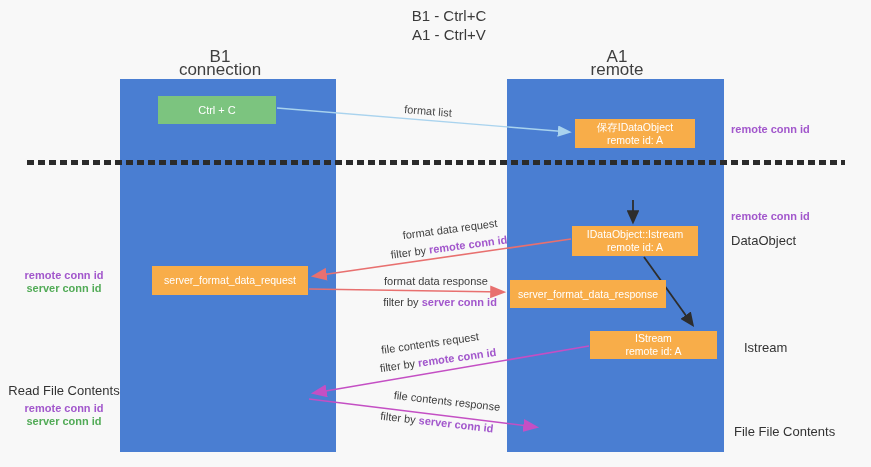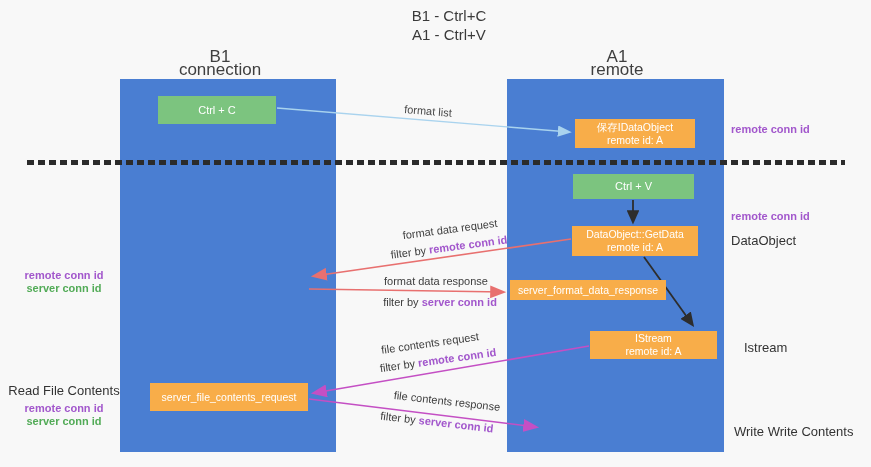--- a/index.html
+++ b/index.html
@@ -109,36 +109,33 @@
     <line x1="309" y1="399" x2="536" y2="427" class="st-mag" marker-end="url(#mh-mag)"></line>
   </svg>
 
   <div class="abs node green" style="left:158px;top:96px;width:118px;height:28px;">
     <div>Ctrl + C</div>
   </div>
   <div class="abs node orange" style="left:575px;top:119px;width:120px;height:29px;">
     <div>保存IDataObject</div>
     <div>remote id: A</div>
   </div>
-  <div class="abs node green" style="left:573px;top:174px;width:121px;height:25px;">
-    <div>Ctrl + V</div>
-  </div>
   <div class="abs node orange" style="left:572px;top:226px;width:126px;height:30px;">
-    <div>DataObject::GetData</div>
+    <div>IDataObject::Istream</div>
     <div>remote id: A</div>
   </div>
-  <div class="abs node orange" style="left:510px;top:280px;width:156px;height:20px;">
+  <div class="abs node orange" style="left:152px;top:266px;width:156px;height:29px;">
+    <div>server_format_data_request</div>
+  </div>
+  <div class="abs node orange" style="left:510px;top:280px;width:156px;height:28px;">
     <div>server_format_data_response</div>
   </div>
   <div class="abs node orange" style="left:590px;top:331px;width:127px;height:28px;">
     <div>IStream</div>
     <div>remote id: A</div>
-  </div>
-  <div class="abs node orange" style="left:150px;top:383px;width:158px;height:28px;">
-    <div>server_file_contents_request</div>
   </div>
 
   <div class="abs arrow-label" style="left:428px;top:111px;transform:translate(-50%,-50%) rotate(4.5deg);color:#4a4a4a;">format list</div>
 
   <div class="abs arrow-label" style="left:450px;top:229px;transform:translate(-50%,-50%) rotate(-7.5deg);">format data request</div>
   <div class="abs arrow-label" style="left:449px;top:247px;transform:translate(-50%,-50%) rotate(-7.5deg);">
     <span>filter by </span><span class="purple">remote conn id</span>
   </div>
 
   <div class="abs arrow-label" style="left:436px;top:281px;transform:translate(-50%,-50%);">format data response</div>
@@ -153,21 +150,21 @@
 
   <div class="abs arrow-label" style="left:447px;top:401px;transform:translate(-50%,-50%) rotate(6.5deg);">file contents response</div>
   <div class="abs arrow-label" style="left:437px;top:422px;transform:translate(-50%,-50%) rotate(6.5deg);">
     <span>filter by </span><span class="purple">server conn id</span>
   </div>
 
   <div class="abs side-label purple" style="left:731px;top:123px;">remote conn id</div>
   <div class="abs side-label purple" style="left:731px;top:210px;">remote conn id</div>
   <div class="abs side-label plain" style="left:731px;top:233px;">DataObject</div>
   <div class="abs side-label plain" style="left:744px;top:340px;">Istream</div>
-  <div class="abs side-label plain" style="left:734px;top:424px;">Write Write Contents</div>
+  <div class="abs side-label plain" style="left:734px;top:424px;">File File Contents</div>
 
   <div class="abs side-label left-rail" style="top:269px;">
     <div class="purple">remote conn id</div>
     <div class="greent">server conn id</div>
   </div>
   <div class="abs side-label plain left-rail" style="top:384px;">Read File Contents</div>
   <div class="abs side-label left-rail" style="top:402px;">
     <div class="purple">remote conn id</div>
     <div class="greent">server conn id</div>
   </div>

